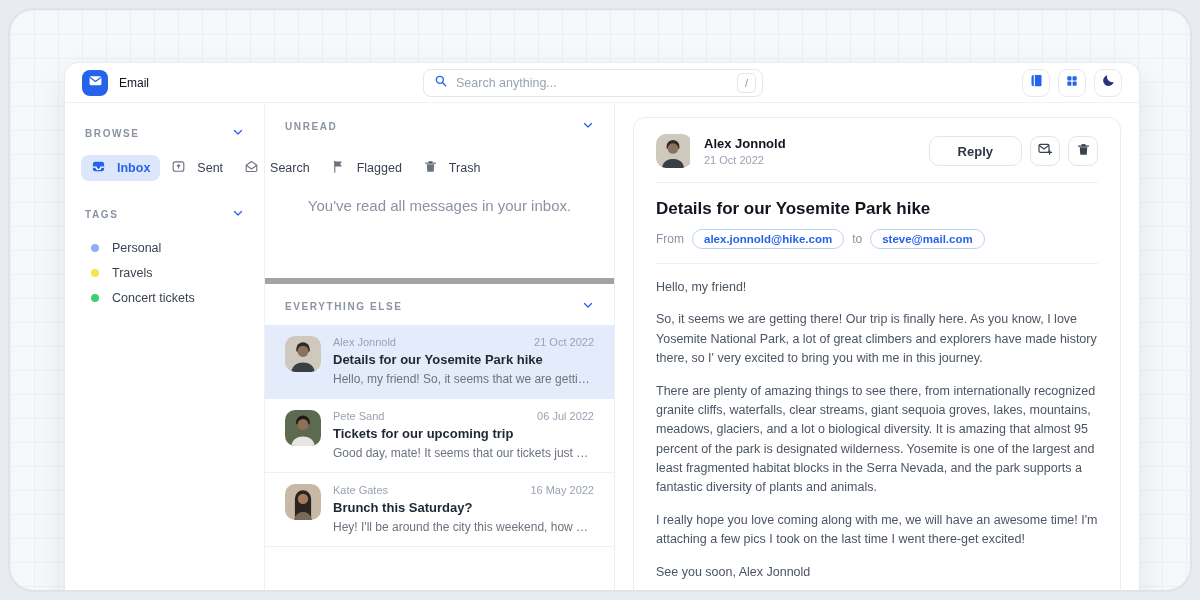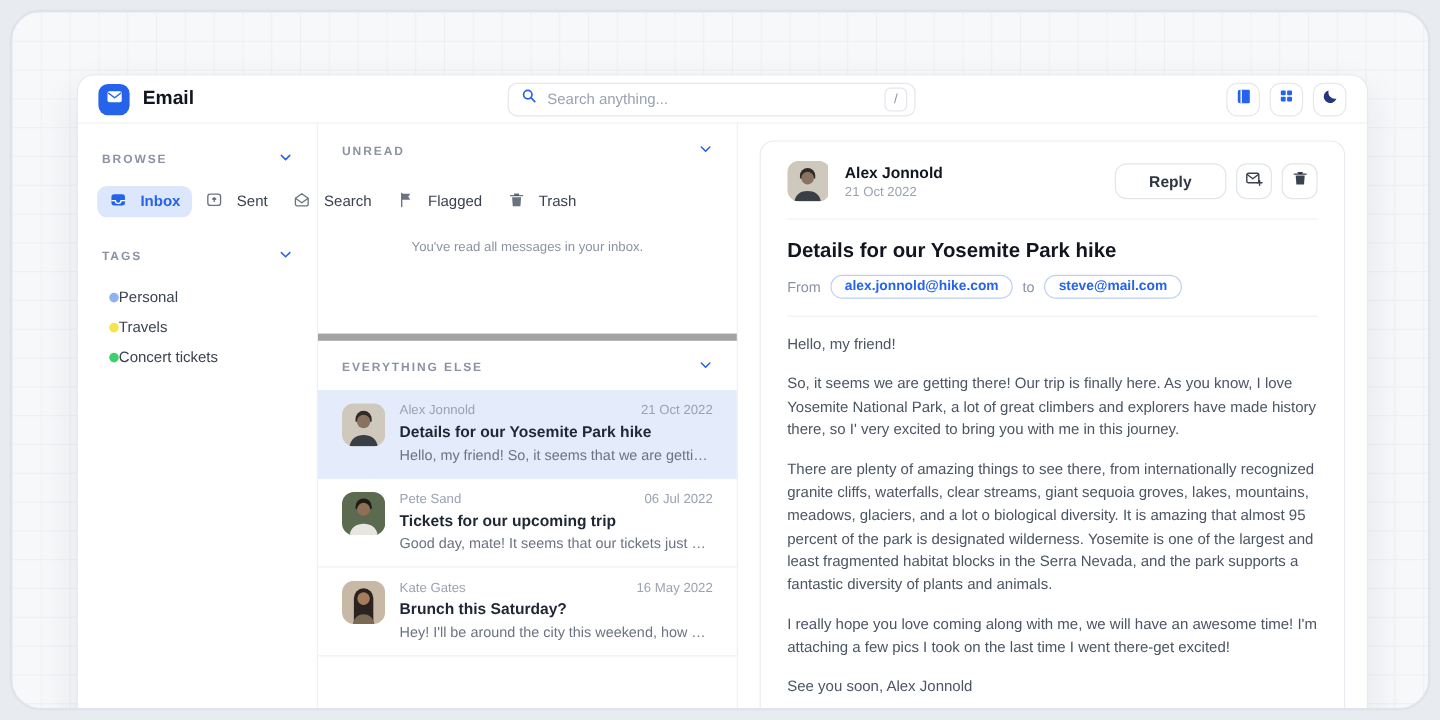--- a/index.html
+++ b/index.html
@@ -15,21 +15,21 @@
 
   .app { position:absolute; left:54px; top:52px; width:1076px; bottom:-30px;
     background:#fff; border:1px solid #e7eaee; border-radius:14px;
     box-shadow:0 14px 34px rgba(25,35,60,.09); display:flex; flex-direction:column; overflow:hidden; }
 
   
   .topbar { height:40px; flex:0 0 40px; display:flex; align-items:center;
     border-bottom:1px solid #eef0f3; padding:0 17px; position:relative; }
   .logo { width:26px; height:26px; border-radius:8px; background:#2563eb;
     display:flex; align-items:center; justify-content:center; }
-  .app-title { font-size:16px; font-weight:700; color:#10151f; margin-left:11px; }
+  .app-title { font-size:12px; font-weight:400; color:#10151f; margin-left:11px; }
   .searchbox { position:absolute; left:358px; width:340px; height:28px; border:1px solid #e3e6eb;
     border-radius:8px; display:flex; align-items:center; padding:0 6px 0 10px; background:#fff; }
   .searchbox input { border:none; outline:none; flex:1; font-size:12.5px; color:#3a4250;
     margin-left:8px; font-family:"Liberation Sans", sans-serif; background:transparent; }
   .searchbox input::placeholder { color:#9aa3b2; }
   .kbd { min-width:19px; height:20px; border:1px solid #e3e6eb; border-radius:5px; font-size:11px;
     color:#8b93a3; display:flex; align-items:center; justify-content:center; padding:0 5px; }
   .top-actions { margin-left:auto; display:flex; gap:8px; }
   .icon-btn { width:28px; height:28px; border:1px solid #e5e8ec; border-radius:9px; background:#fff;
     display:flex; align-items:center; justify-content:center; cursor:pointer; }
@@ -38,32 +38,32 @@
   .cols { flex:1; display:flex; min-height:0; }
   .sidebar { width:200px; flex:0 0 200px; border-right:1px solid #eef0f3; padding:21px 16px; }
   .sec-head { display:flex; align-items:center; justify-content:space-between; padding:0 4px; }
   .sec-label { font-size:10px; font-weight:700; letter-spacing:1.6px; color:#8b93a3; }
   .nav { margin-top:13px; display:flex; flex-direction:row; gap:1px; }
   .nav-item { display:flex; align-items:center; gap:11px; padding:5px 10px; border-radius:8px;
     font-size:12.5px; color:#3a4250; height:26px; cursor:pointer; }
   .nav-item.active { background:#dce7fc; color:#2563eb; font-weight:600; }
   .tags-head { margin-top:24px; }
   .tag-list { margin-top:12px; display:flex; flex-direction:column; }
-  .tag-item { display:flex; align-items:center; padding:6px 10px; font-size:12.5px;
+  .tag-item { display:flex; align-items:center; gap:13px; padding:6px 10px; font-size:12.5px;
     color:#3a4250; height:25px; cursor:pointer; }
   .dot { width:8px; height:8px; border-radius:50%; flex:0 0 8px; }
   .dot-0{background:#8fb0f4;} .dot-1{background:#d05b38;} .dot-2{background:#f5e44a;} .dot-3{background:#3ed06e;}
 
   
   .maillist { width:350px; flex:0 0 350px; border-right:1px solid #eef0f3; display:flex;
     flex-direction:column; }
   .unread-sec { height:175px; flex:0 0 175px; display:flex; flex-direction:column; }
   .list-sec-head { display:flex; align-items:center; justify-content:space-between; padding:14px 20px 8px; }
   .empty-msg { flex:1; display:flex; align-items:center; justify-content:center;
-    font-size:11px; color:#8b93a3; padding-bottom:10px; }
+    font-size:15px; color:#8b93a3; padding-bottom:10px; }
   .else-sec { border-top:6px solid #a3a3a3; }
   .else-sec .list-sec-head { padding:13px 20px 10px; }
   .mail-item { display:flex; gap:12px; padding:11px 20px 12px; border-bottom:1px solid #eef1f4; cursor:pointer; }
   .mail-item.selected { background:#e4ecfb; border-bottom-color:#e4ecfb; }
   .avatar { width:36px; height:36px; border-radius:10px; overflow:hidden; flex:0 0 36px; }
   .avatar svg { display:block; }
   .mi-body { flex:1; min-width:0; }
   .mi-top { display:flex; justify-content:space-between; font-size:11px; color:#9aa3b2; }
   .mi-subj { font-size:13px; font-weight:700; color:#1f2733; margin-top:4px; }
   .mi-prev { font-size:12px; color:#6b7380; margin-top:5px; white-space:nowrap; overflow:hidden;

